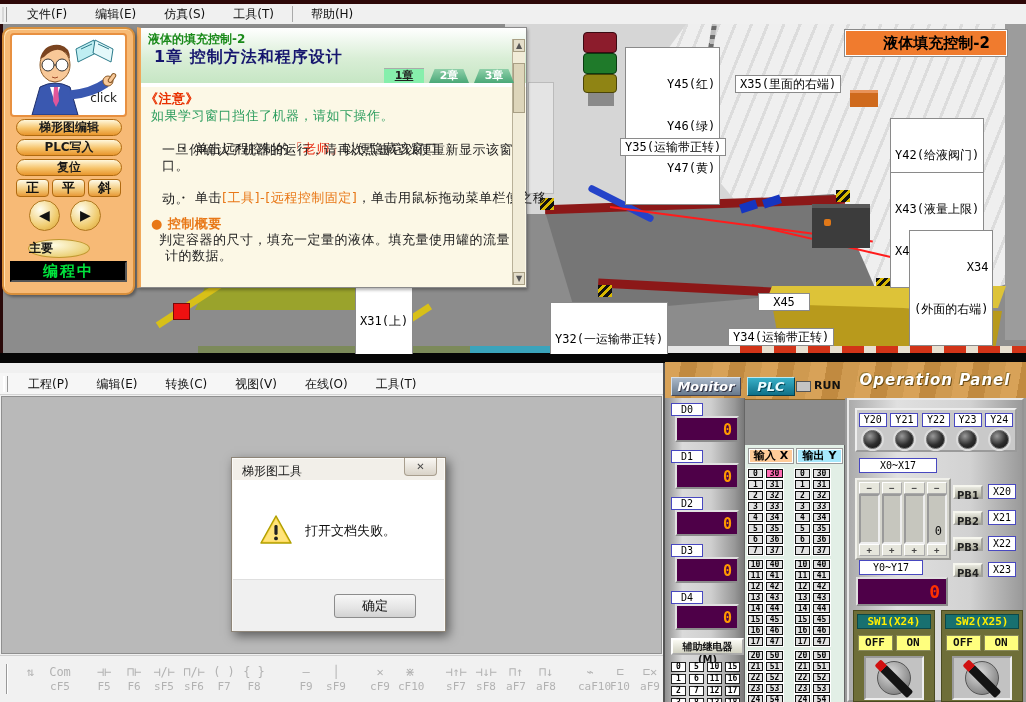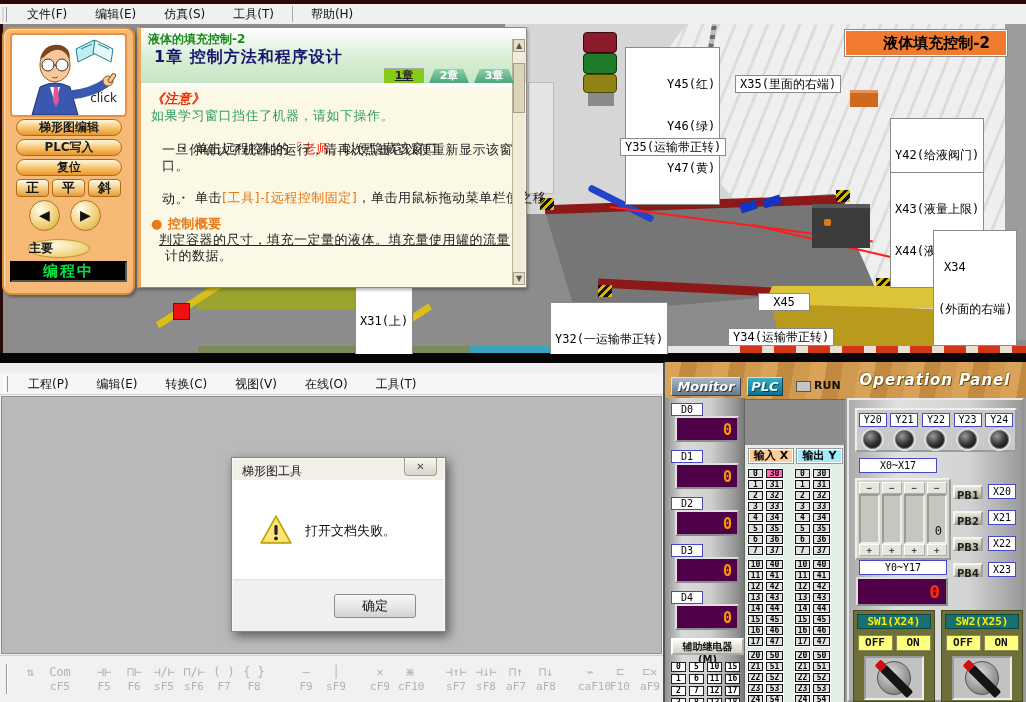--- a/index.html
+++ b/index.html
@@ -30,21 +30,21 @@
   #mainbtn { position:absolute; left:24px; top:210px; width:62px; height:19px; border-radius:50%; background:radial-gradient(ellipse at 40% 30%,#fffce4,#ecd27a 70%,#d8b048); border:1px solid #c09830; font:bold 12px "DejaVu Sans", sans-serif; line-height:17px; color:#111; }
   #rstatus { position:absolute; left:6px; top:232px; width:117px; height:21px; background:#000; border:2px solid #555; border-style:inset; color:#00e23c; font:bold 15px "DejaVu Sans", sans-serif; text-align:center; line-height:17px; letter-spacing:2px; }
 
   
   #lesson { position:absolute; left:137px; top:27px; width:390px; height:261px; background:#fcf8e6; border:1px solid #8a8a8a; border-left:4px solid #f0a85a; z-index:7; box-shadow:1px 2px 3px rgba(0,0,0,.3); }
   #lheader { position:absolute; left:0; top:0; width:100%; height:55px; background:linear-gradient(180deg,#ffffff,#d9eed6 55%,#c6e6c4); }
   #lsubtitle { position:absolute; left:7px; top:3px; font:bold 12px "DejaVu Sans", sans-serif; color:#1a8a1a; }
   #ltitle { position:absolute; left:13px; top:19px; font:bold 16px "DejaVu Sans", sans-serif; color:#16166e; letter-spacing:1px; }
   #ltabs { position:absolute; right:12px; top:41px; display:flex; gap:5px; z-index:2; }
   .ltab { width:40px; height:14px; font:bold 11px "DejaVu Sans", sans-serif; text-align:center; line-height:14px; color:#fff; background:linear-gradient(180deg,#8ecfa8,#4aa878); clip-path:polygon(14% 0,86% 0,100% 100%,0 100%); }
-  .ltab.active { background:#84cc16; color:#222; clip-path:none; box-shadow:0 -1px 0 #aaa;text-decoration:underline; }
+  .ltab.active { background:#86efac; color:#222; clip-path:none; box-shadow:0 -1px 0 #aaa;text-decoration:underline; }
   #ltabband { position:absolute; left:0; top:55px; width:100%; height:4px; background:#fff; }
   .lline { position:absolute; font:13px "DejaVu Sans", sans-serif; color:#222; white-space:pre; letter-spacing:.5px; }
   .c-red { color:#e83000; font-weight:bold; }
   .c-green { color:#2f9e60; }
   .c-orange { color:#e87818; }
   .em-red { color:#e82810; }
   .em-orange { color:#e87818; }
   
   #lscroll { position:absolute; right:1px; top:11px; width:13px; height:246px; background:#f1ecd8; border-left:1px solid #b8b098; }
   .sarrow { position:absolute; left:0; width:12px; height:13px; background:#e4deca; border:1px solid #a89f84; font:8px "DejaVu Sans", sans-serif; text-align:center; line-height:12px; color:#555; }
@@ -71,21 +71,21 @@
   
   #ltoolbar { position:absolute; left:0; top:292px; width:100%; height:47px; background:#f1f1f1; border-top:1px solid #cfcfcf; display:flex; align-items:center; }
   #ltoolbar .grip { width:4px; height:30px; border-left:1px solid #999; border-right:1px solid #fff; margin:0 10px 0 6px; }
   .tbtn { min-width:24px; margin-right:6px; text-align:center; color:#b2b2b2; }
   .tsym { font:12px "DejaVu Sans Mono", monospace; height:15px; line-height:15px; white-space:pre; }
   .tkey { font:11px "DejaVu Sans Mono", monospace; height:13px; line-height:13px; }
 
   
   #rtop { position:absolute; left:665px; top:362px; width:361px; height:38px; background:repeating-linear-gradient(100deg,#d8a258 0 16px,#c18a40 16px 32px,#cf9a50 32px 48px); border-bottom:1px solid #8a6428; }
   #mon-header { position:absolute; left:671px; top:377px; width:70px; height:19px; background:linear-gradient(180deg,#aab8c8,#66788c); border:1px solid #d8e0e8; border-right-color:#445; border-bottom-color:#445; color:#fff; font:bold italic 13px "DejaVu Sans", sans-serif; text-align:center; line-height:17px; text-shadow:1px 1px 0 #334; }
-  #plc-header { position:absolute; left:747px; top:377px; width:36px; height:19px; background:linear-gradient(180deg,#38b0c8,#0e7088); border:1px solid #bce8f0; border-right-color:#06404e; border-bottom-color:#06404e; color:#eafcff; font:bold italic 13px "DejaVu Sans", sans-serif; text-align:center; line-height:17px; text-shadow:1px 1px 0 #045; }
+  #plc-header { position:absolute; left:747px; top:377px; width:48px; height:19px; background:linear-gradient(180deg,#38b0c8,#0e7088); border:1px solid #bce8f0; border-right-color:#06404e; border-bottom-color:#06404e; color:#eafcff; font:bold italic 13px "DejaVu Sans", sans-serif; text-align:center; line-height:17px; text-shadow:1px 1px 0 #045; }
   #runlamp { position:absolute; left:796px; top:381px; width:15px; height:11px; background:#c4c4c4; border:1px solid #555; }
   #runtext { position:absolute; left:814px; top:379px; font:bold 11px "DejaVu Sans", sans-serif; color:#111; }
   #op-header { position:absolute; left:847px; top:364px; width:176px; height:32px; color:#fff; font:bold italic 15px "DejaVu Sans", sans-serif; text-align:center; line-height:32px; text-shadow:1px 1px 0 #6a4a14, -1px -1px 0 #9a7a34; letter-spacing:1px; }
 
   #mon-col { position:absolute; left:665px; top:398px; width:80px; height:304px; background:linear-gradient(90deg,#8f8f8f,#dadada 22%,#cfcfcf 58%,#989898 88%,#787878); border-right:1px solid #666; overflow:hidden; padding:5px 0 0 6px; }
   .dlabel { width:32px; height:13px; background:#fff; border:1px solid #4848c0; font:10px "DejaVu Sans Mono", monospace; text-align:center; line-height:11px; color:#000; }
   .ddisp { width:64px; height:26px; margin:0 0 8px 4px; background:#4e0048; border:2px outset #e0e0e0; color:#ff9800; font:bold 15px "DejaVu Sans Mono", monospace; text-align:right; padding:3px 5px 0 0; }
   #auxbtn { width:73px; height:17px; margin-top:4px; background:linear-gradient(180deg,#fbfbf4,#d2d2c2); border:2px outset #fff; font:bold 10px "DejaVu Sans", sans-serif; text-align:center; line-height:13px; color:#111; }
   #mgrid { margin-top:7px; }
   .mrow { display:flex; margin-bottom:2px; }
@@ -111,21 +111,21 @@
   .lamp { width:19px; height:19px; margin:3px auto 0; border-radius:50%; background:radial-gradient(circle at 35% 30%,#9a9a9a,#2e2e2e 55%,#0e0e0e); border:1px solid #666; box-shadow:0 0 0 2px #dcdcdc; }
   #x017tag { position:absolute; left:10px; top:58px; width:78px; height:15px; line-height:13px; }
   #dsw { position:absolute; left:6px; top:78px; width:96px; height:82px; background:#d4d4cc; border:2px outset #f0f0ea; display:flex; gap:2px; padding:2px; }
   .dswcol { width:21px; display:flex; flex-direction:column; }
   .dswbtn { height:12px; background:#e6e6dc; border:1px outset #fff; font:bold 9px "DejaVu Sans Mono", monospace; text-align:center; line-height:10px; color:#444; }
   .dswwin { flex:1; background:#c6c6be; border:2px inset #eee; font:12px "DejaVu Sans Mono", monospace; color:#111; text-align:right; padding:28px 3px 0 0; }
   #pbcol { position:absolute; left:104px; top:84px; width:70px; }
   .pbrow { display:flex; align-items:center; margin-bottom:11px; }
   .pbbtn { width:30px; height:14px; background:linear-gradient(180deg,#e9e9e0,#aeae9e); border:2px outset #f6f6ee; font:bold 10px "DejaVu Sans", sans-serif; text-align:center; line-height:18px; color:#222; }
   .pbtag { width:28px; height:15px; line-height:13px; margin-left:5px; }
-  #y017tag { position:absolute; left:10px; top:160px; width:88px; height:15px; line-height:13px; }
+  #y017tag { position:absolute; left:10px; top:160px; width:64px; height:15px; line-height:13px; }
   #outdisp { position:absolute; left:7px; top:177px; width:92px; height:29px; background:#4e0048; border:2px outset #e0e0e0; color:#ff3000; font:bold 18px "DejaVu Sans Mono", monospace; text-align:right; padding:2px 6px 0 0; }
   #swrow { position:absolute; left:4px; top:210px; display:flex; gap:6px; }
   .swblk { width:82px; height:92px; background:#6e6e38; border:1px solid #4a4a20; padding:3px; }
   .swname { height:15px; background:#187070; border:1px solid #0c4848; color:#ffee00; font:bold 11px "DejaVu Sans Mono", monospace; text-align:center; line-height:13px; }
   .swoo { display:flex; gap:3px; margin-top:6px; justify-content:center; }
   .swoff,.swon { width:35px; height:16px; background:#ffff7e; border:1px solid #8a8a5a; font:bold 11px "DejaVu Sans Mono", monospace; text-align:center; line-height:14px; color:#111; }
   .rotwrap { width:60px; height:44px; margin:5px auto 0; background:#c2c2c2; border:2px inset #eee; position:relative; display:flex; align-items:center; justify-content:center; }
   .knob { width:34px; height:34px; border-radius:50%; background:radial-gradient(circle at 40% 35%,#dedede,#8a8a8a 70%,#6a6a6a); border:1px solid #555; position:relative; }
   .lever { position:absolute; left:13px; top:-7px; width:9px; height:46px; background:linear-gradient(180deg,#d01010 0 9px,#141414 9px); transform:rotate(-45deg); transform-origin:50% 55%; border-radius:2px; }
 
@@ -195,21 +195,21 @@
     <div class="lbl" style="left:890px;top:94px;text-align:center;">
       <span>Y42(给液阀门)</span>
       <span>Y43(排液阀门)</span>
       <span>D2(流量计)</span>
     </div>
     <div class="lbl" style="left:890px;top:148px;text-align:center;">
       <span>X43(液量上限)</span>
       <span>X44(液量下限)</span>
     </div>
     <div class="lbl" style="left:620px;top:114px;">Y35(运输带正转)</div>
-    <div class="lbl" style="left:933px;top:206px;">
+    <div class="lbl" style="left:909px;top:206px;text-align:right;">
       <span style="padding-left:6px;">X34</span>
       <span>(外面的右端)</span>
     </div>
     <div class="redsq" style="left:173px;top:279px;"></div>
     <div class="lbl" style="left:355px;top:260px;">
       <span>X31(上)</span>
       
       
     </div>
     <div class="lbl" style="left:550px;top:278px;">
@@ -257,33 +257,33 @@
   <div id="lesson">
     <div id="lheader"></div>
     <div id="lsubtitle">液体的填充控制-2</div>
     <div id="ltitle">1章  控制方法和程序设计</div>
     <div id="ltabband"></div>
     <div id="ltabs">
       <div class="ltab active">1章</div>
       <div class="ltab">2章</div>
       <div class="ltab">3章</div>
     </div>
-    <div class="lline c-red" style="left:10px;top:62px;font-style:italic;">《注意》</div>
+    <div class="lline c-red" style="left:4px;top:62px;">《注意》</div>
     <div class="lline" style="left:8px;top:97px;">
       <span>・ 单击远程控制的</span><span class="em-red">「老师」</span><span>以便隐藏该窗口。</span>
     </div>
     <div class="lline c-green" style="left:10px;top:79px;">如果学习窗口挡住了机器，请如下操作。</div>
     <div class="lline" style="left:21px;top:113px;">一旦你确认了机器的运行，请再次点击它以便重新显示该窗</div>
     <div class="lline" style="left:21px;top:129px;">口。</div>
     <div class="lline" style="left:8px;top:146px;">
       <span>・ 单击</span><span class="em-orange">[工具]-[远程控制固定]</span><span>，单击用鼠标拖动菜单栏使之移</span>
     </div>
     <div class="lline" style="left:21px;top:162px;">动。</div>
     <div class="lline c-orange" style="left:10px;top:187px;font-weight:bold;">● 控制概要</div>
-    <div class="lline" style="left:18px;top:203px;text-decoration:underline;">判定容器的尺寸，填充一定量的液体。填充量使用罐的流量</div>
+    <div class="lline" style="left:18px;top:203px;">判定容器的尺寸，填充一定量的液体。填充量使用罐的流量</div>
     <div class="lline" style="left:24px;top:219px;">计的数据。</div>
     <div id="lscroll">
       <div class="sarrow" style="top:0;">▲</div>
       <div id="sthumb"></div>
       <div class="sarrow" style="bottom:0;">▼</div>
     </div>
   </div>
 
   <div id="leftedge"></div>
   <div id="blackbar"></div>

